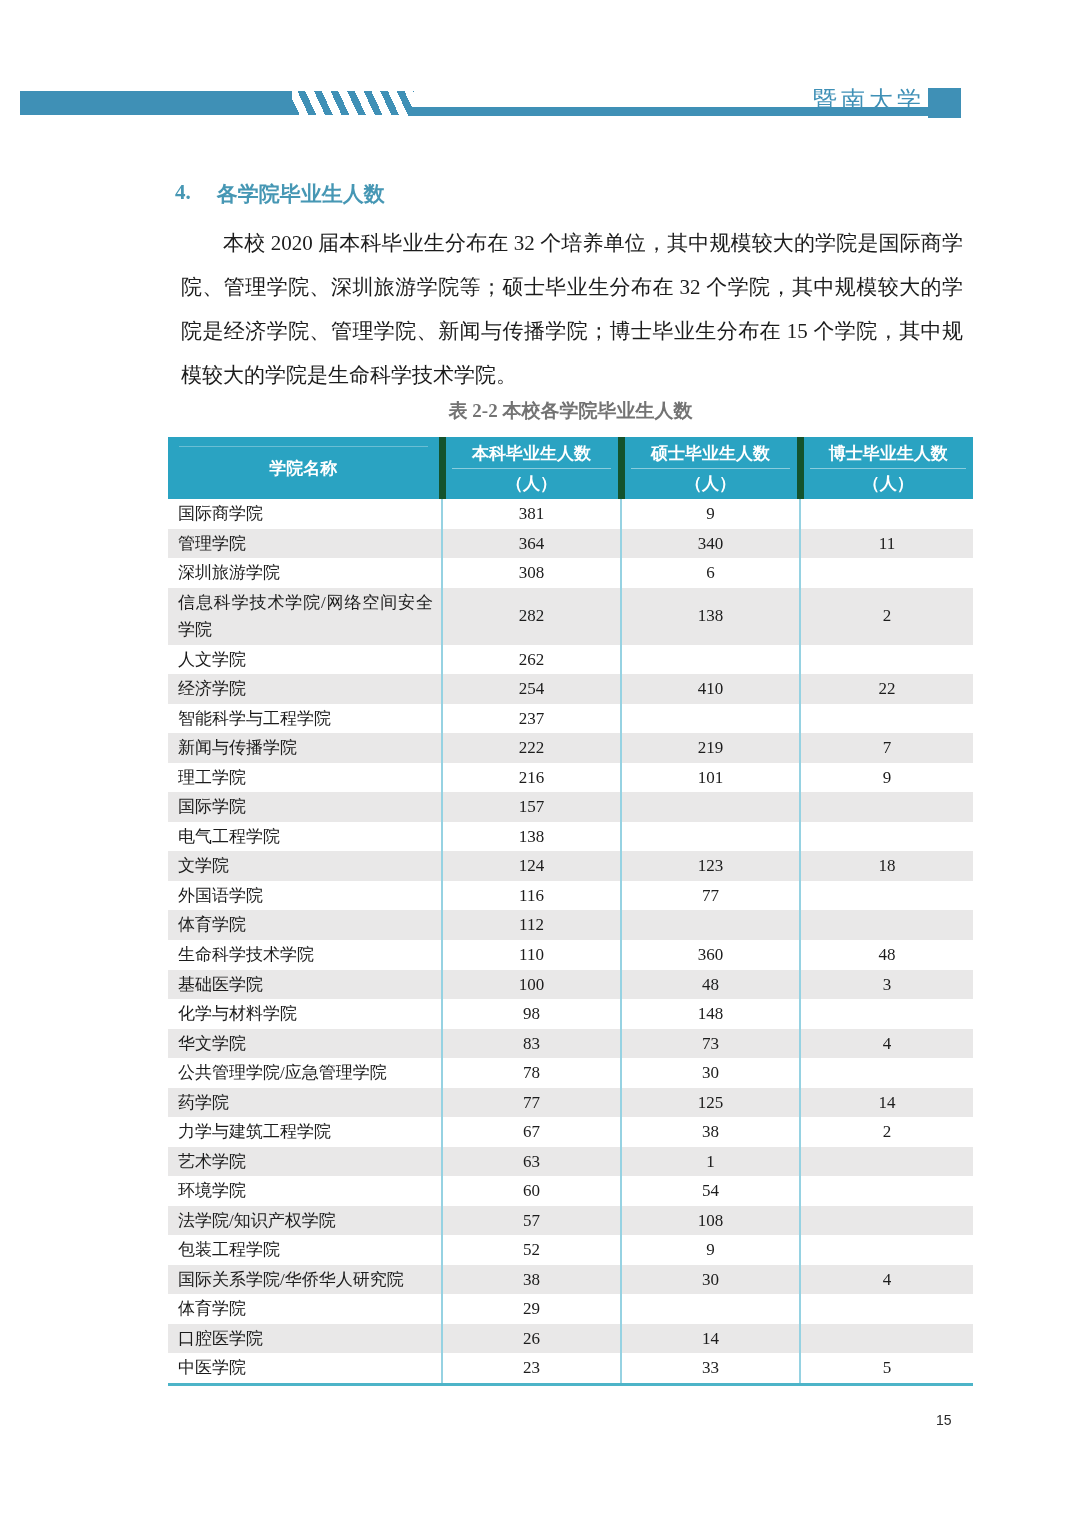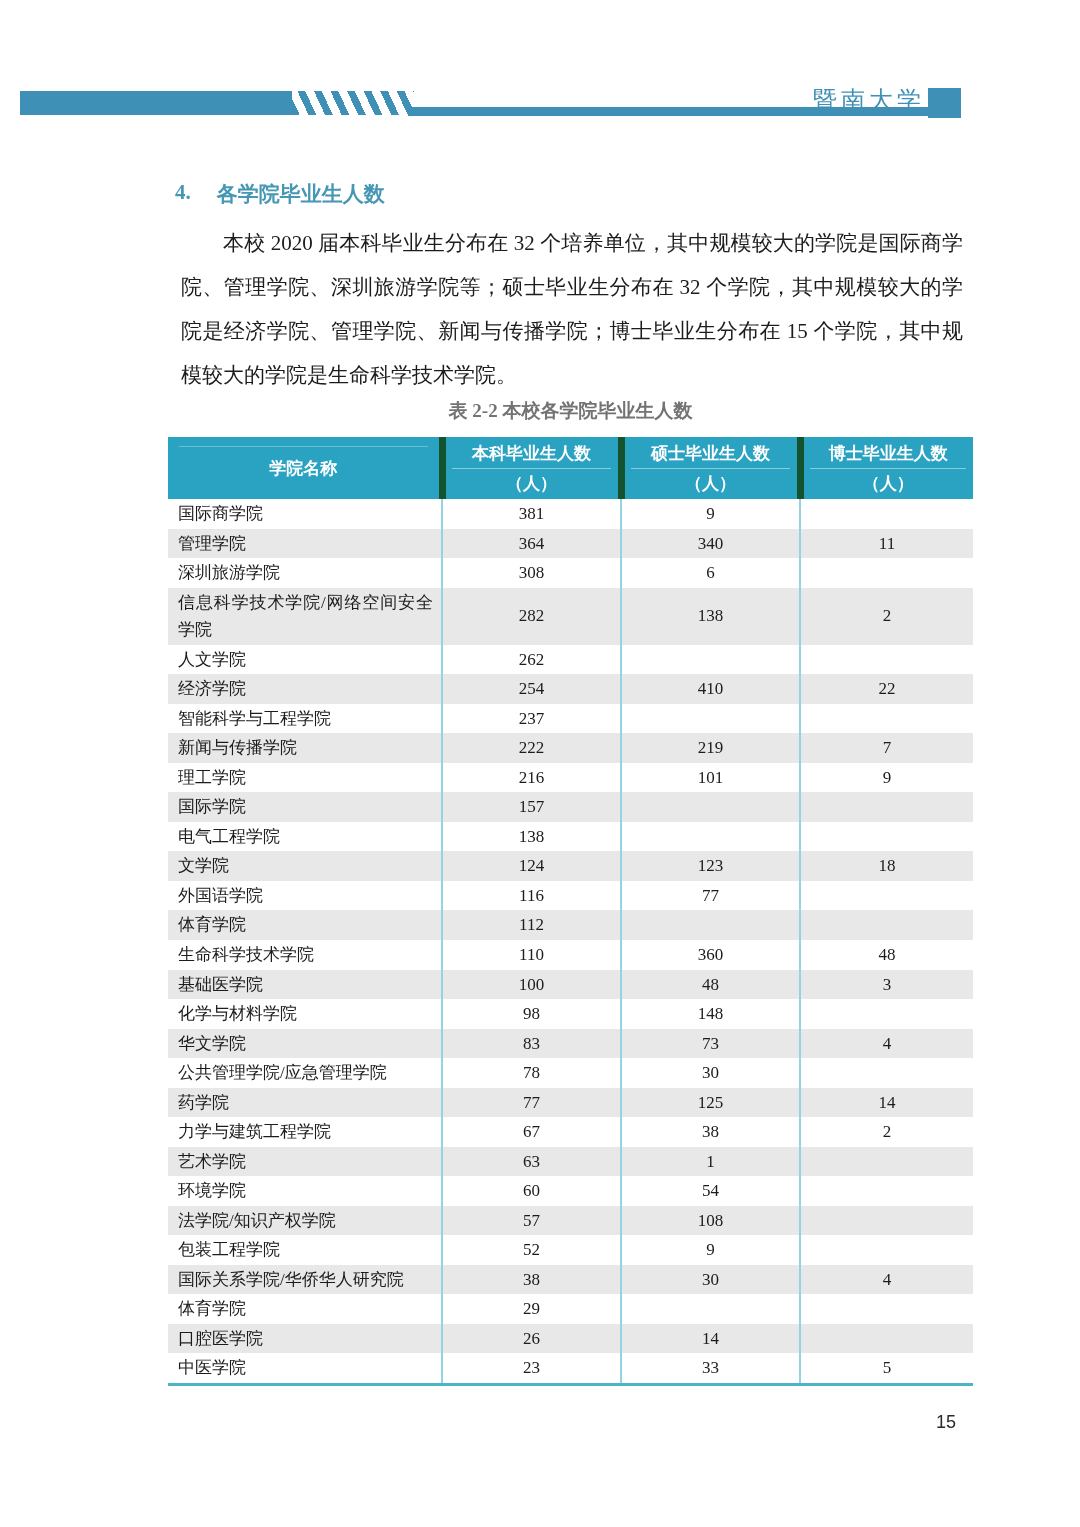--- a/index.html
+++ b/index.html
@@ -70,21 +70,21 @@
     height:29px;font-size:17px;color:var(--text-dark);
     line-height:1.62;vertical-align:middle;
   }
   tbody tr:nth-child(even){background:var(--row-gray);}
   tbody td:first-child{text-align:justify;padding:1px 8px 1px 10px;}
   tbody td:not(:first-child){text-align:center;border-left:2px solid var(--separator-cyan);}
   
   .page-number{
     position:absolute;left:916px;top:1412px;
     font-family:"Liberation Sans","DejaVu Sans",sans-serif;
-    font-size:18px;color:#2b2b2b;
+    font-size:14px;color:#2b2b2b;
   }
 </style>
 </head>
 <body>
 
 <div class="page">
 
   <div class="bar-thick"></div>
   <div class="bar-stripes"></div>
   <div class="bar-thin"></div>

